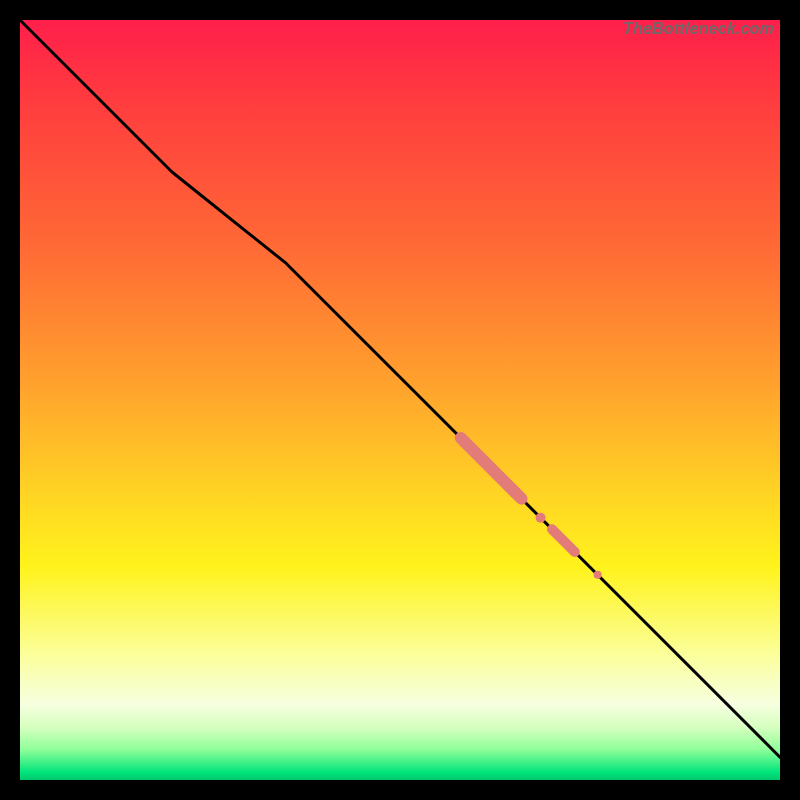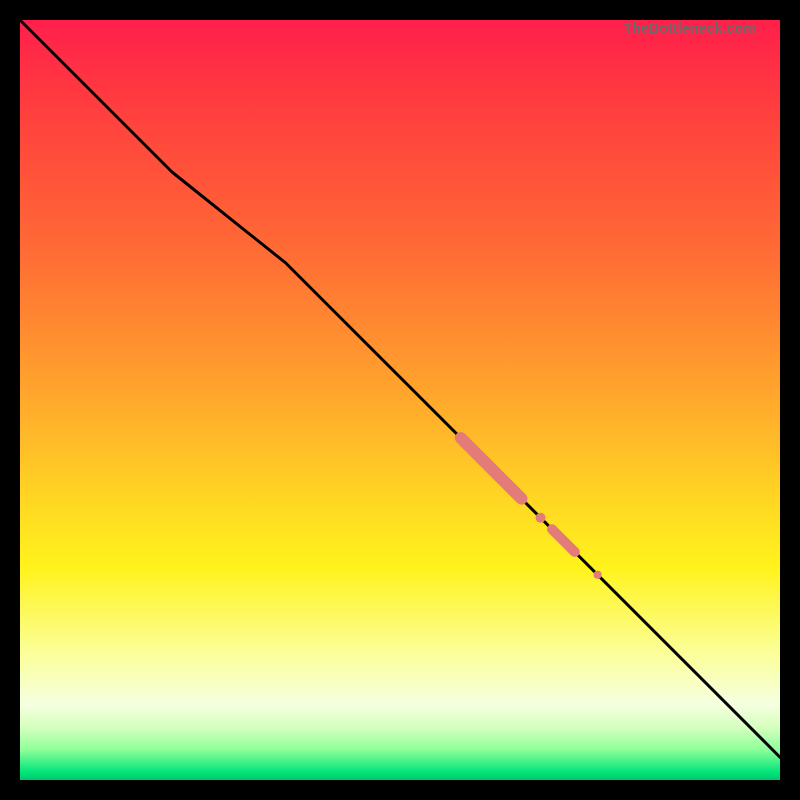--- a/index.html
+++ b/index.html
@@ -37,26 +37,27 @@
       #f6ffe0 90%,
       #d7ffc0 93%,
       #8fff9a 96%,
       #00e47a 99%,
       #00c86e 100%
     );
   }
   .attribution {
     position: absolute;
     top: 0px;
-    right: 24px;
+    right: 6px;
     color: #6b6b6b;
-    font-size: 14px;
+    font-size: 16px;
     font-weight: 600;
     letter-spacing: 0.2px;
     user-select: none;
+    font-style: italic;
   }
   svg.curve {
     position: absolute;
     left: 0;
     top: 0;
     width: 760px;
     height: 760px;
     overflow: visible;
   }
 </style>

